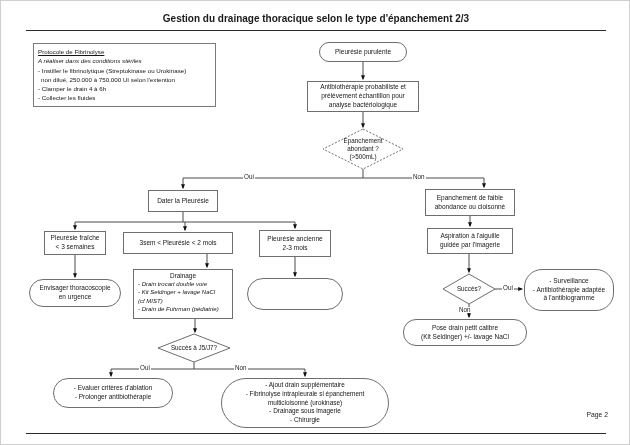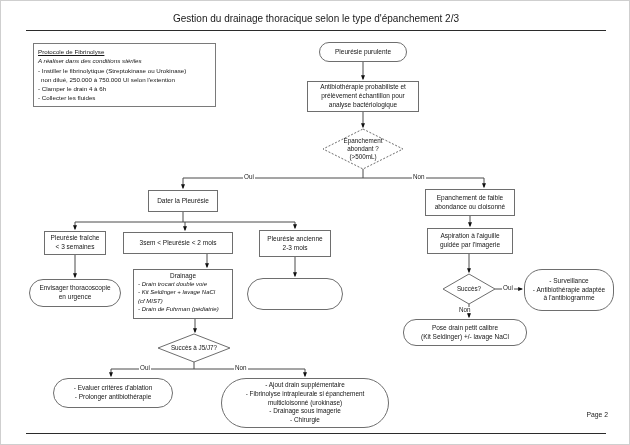--- a/index.html
+++ b/index.html
@@ -1,20 +1,20 @@
 <!DOCTYPE html>
 <html><head>
 <meta charset="utf-8">
 <style>
   html,body{margin:0;padding:0;background:#e8e8e8;}
   #page{position:relative;width:630px;height:445px;background:#ffffff;
         font-family:"Liberation Sans","DejaVu Sans",sans-serif;color:#111;
         overflow:hidden;margin:0 auto;border:1px solid #cfcfcf;box-sizing:border-box;}
   .abs{position:absolute;box-sizing:border-box;}
-  #title{left:0;top:12px;width:630px;text-align:center;font-size:10px;font-weight:normal;color:#1a1a1a;}
+  #title{left:0;top:12px;width:630px;text-align:center;font-size:10px;font-weight:bold;color:#1a1a1a;}
   .rule{left:25px;width:580px;height:0;border-top:1.5px solid #2b2b2b;}
   #page-num{left:520px;top:410px;width:87px;text-align:right;font-size:6.8px;color:#222;}
 
   
   .box,.term{background:#fff;border:1px solid #6e6e6e;display:flex;align-items:center;
              justify-content:center;text-align:center;font-size:6.5px;line-height:1.35;
              white-space:pre-line;color:#151515;padding:1px 2px;}
   .term{border-radius:14px;}
   .dtext{display:flex;align-items:center;justify-content:center;text-align:center;
          font-size:6.3px;line-height:1.3;white-space:pre-line;color:#151515;}

